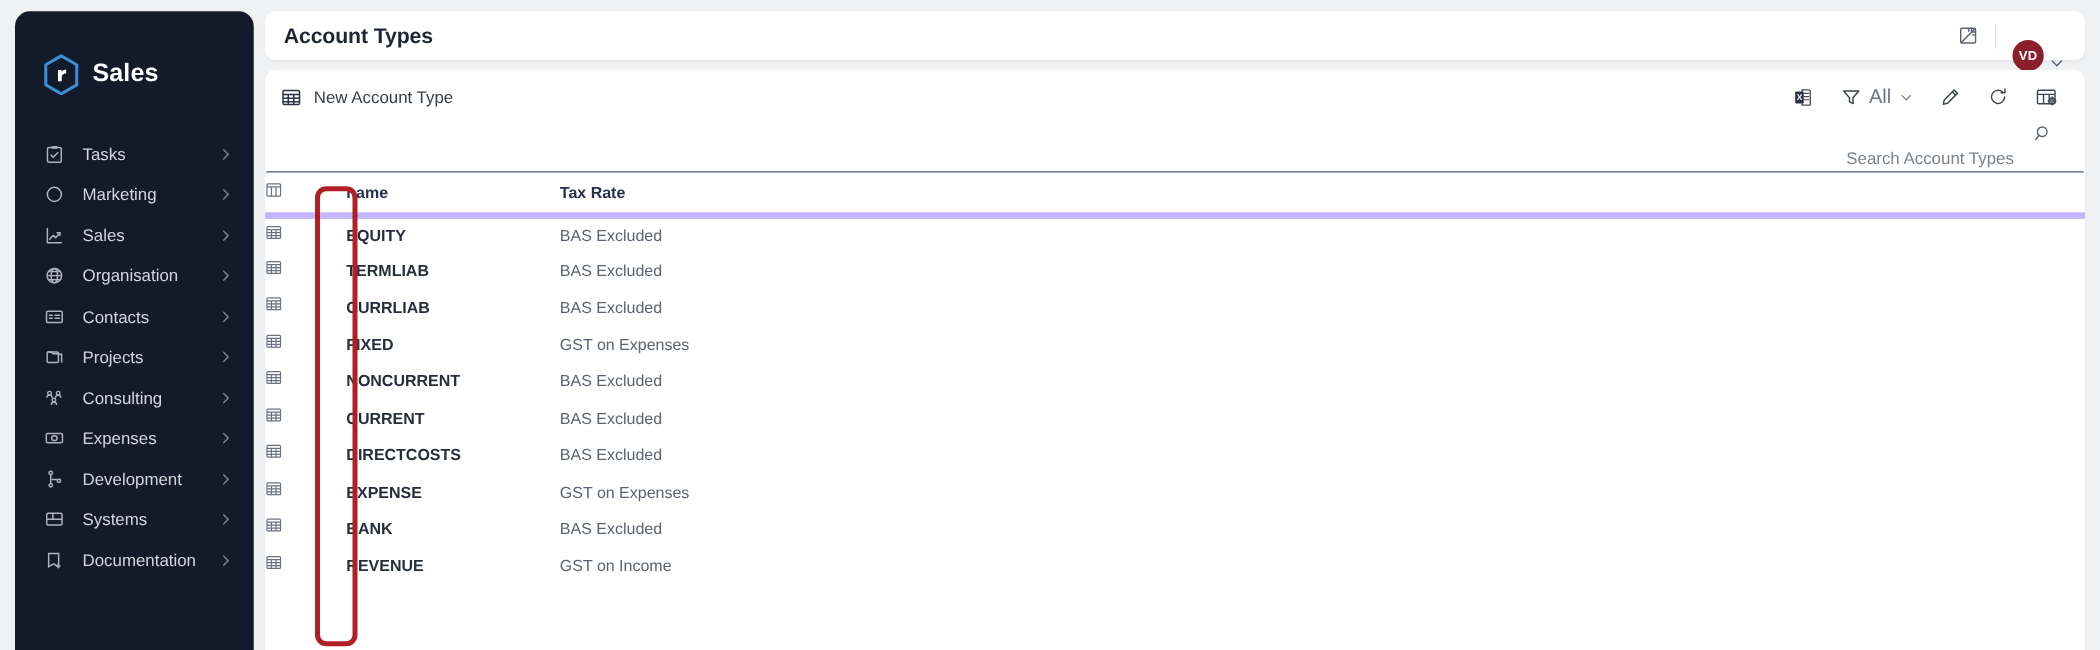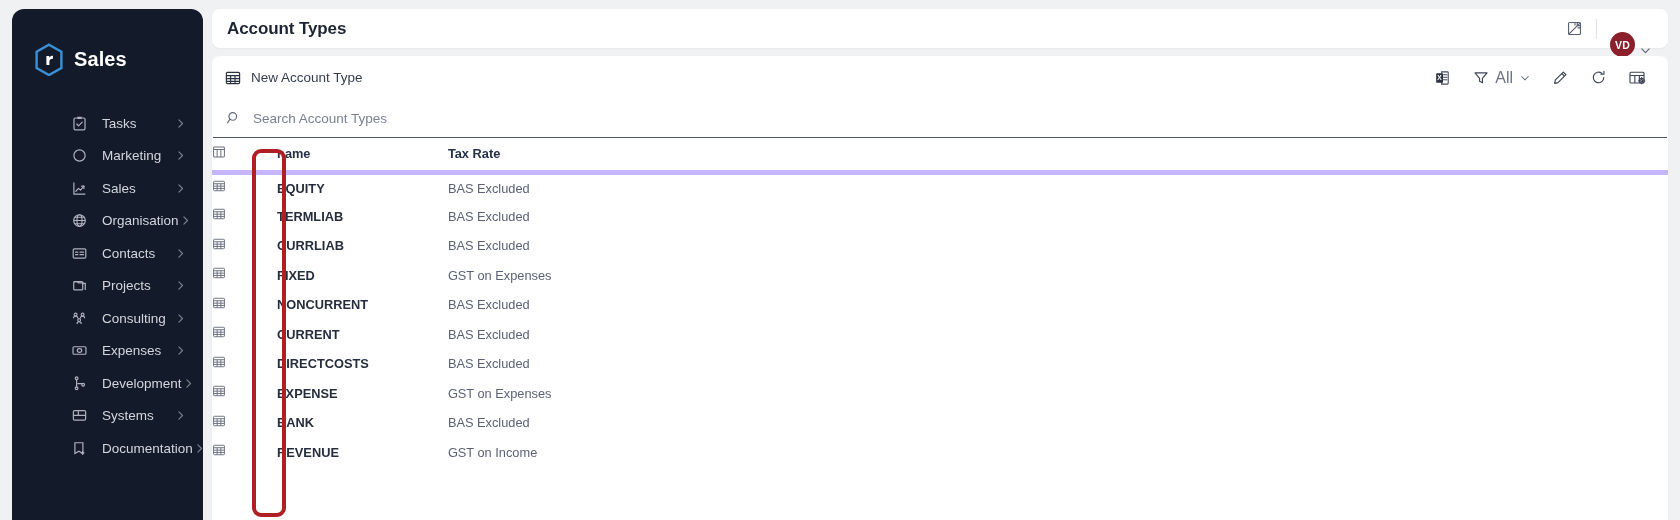--- a/index.html
+++ b/index.html
@@ -37,21 +37,21 @@
     padding: 29px 0 0 22px;
     height: 72px;
   }
   .brand-mark { width: 30px; height: 34px; flex: 0 0 auto; }
   .brand-name {
     font-size: 20px;
     font-weight: bold;
     color: #ffffff;
     letter-spacing: 0.1px;
   }
-  .nav { margin-top: 26px; padding-left: 36px; }
+  .nav { margin-top: 26px; }
   .nav-item {
     display: flex;
     align-items: center;
     height: 32.5px;
     padding: 0 16px 0 22px;
     cursor: pointer;
   }
   .nav-icon {
     width: 19px; height: 19px;
     flex: 0 0 19px;
@@ -160,24 +160,25 @@
   .filter-group {
     display: flex; align-items: center; gap: 6px;
     cursor: pointer;
   }
   .filter-label { font-size: 16px; color: #6d7485; }
 
   
   .search-row {
     height: 39px;
     display: flex;
-    align-items: center;
+    align-items: flex-end;
     padding: 0 13px;
     margin: 0 1px;
     border-bottom: 1.3px solid #4f566b;
+    flex-direction: column;
   }
   .search-icon { color: #5e6676; display: flex; margin-right: 11px; }
   .search-input {
     flex: 1 1 auto;
     border: none; outline: none;
     font-family: "Liberation Sans", sans-serif;
     font-size: 13.5px;
     color: #343c4d;
     background: transparent;
   }

